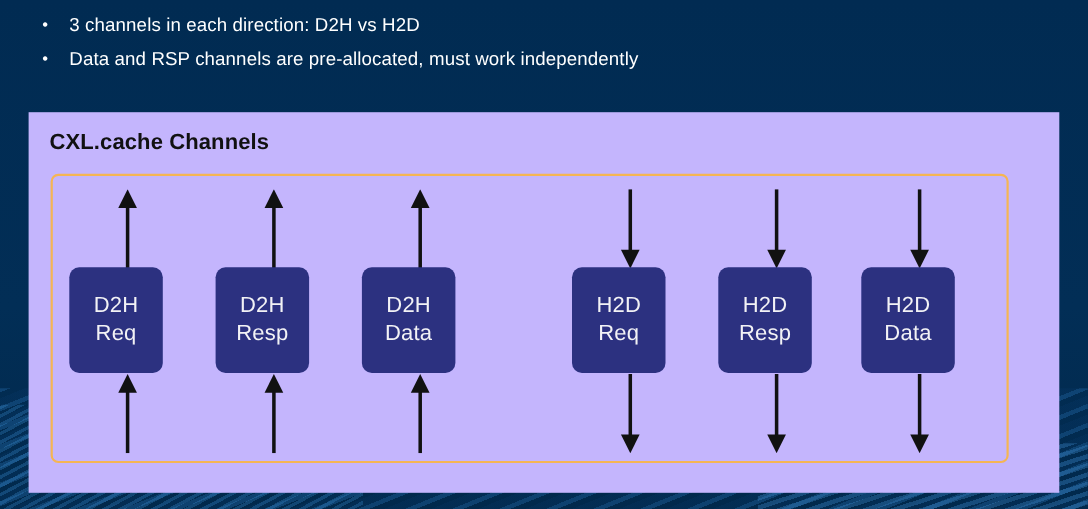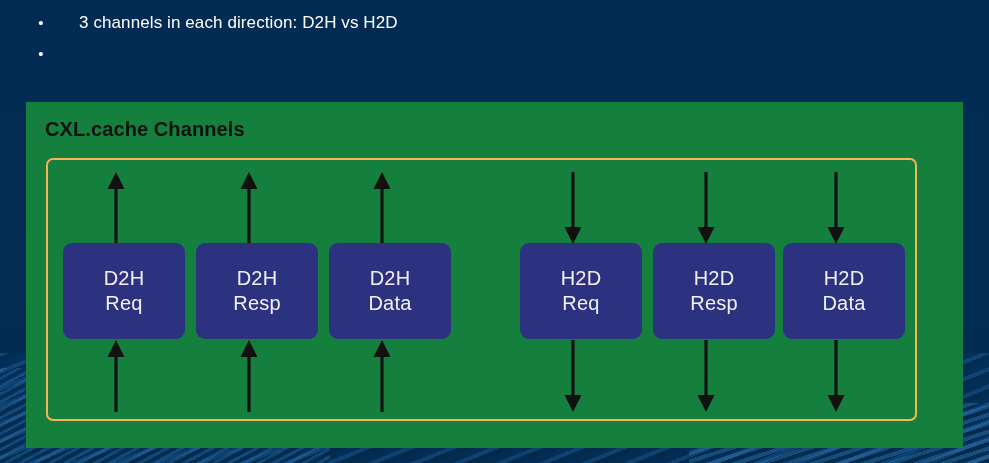--- a/index.html
+++ b/index.html
@@ -90,31 +90,31 @@
     font-size: 15px;
     line-height: 25px;
     margin-left: 29px;
     flex: 0 0 auto;
   }
   .bullet-text {
     color: #ffffff;
     font-size: 17px;
     line-height: 25px;
     letter-spacing: 0.1px;
-    margin-left: 26px;
+    margin-left: 10px;
   }
 
   
   .card {
     position: absolute;
     left: 26px;
     top: 102px;
     width: 937px;
     height: 346px;
-    background: #15803d;
+    background: #c4b5fd;
     text-align: center;
   }
   .card-title {
     position: absolute;
     left: 19px;
     top: 16px;
     font-size: 20px;
     font-weight: bold;
     color: #111111;
     letter-spacing: 0.1px;
@@ -144,21 +144,21 @@
   .chan {
     position: absolute;
     top: 70px;
     width: 104px;
     height: 240px;
   }
   .chan-box {
     position: absolute;
     left: 0;
     top: 71px;
-    width: 122px;
+    width: 85px;
     height: 96px;
     background: #2C3180;
     border-radius: 9px;
     display: flex;
     flex-direction: column;
     align-items: center;
     justify-content: center;
     box-sizing: border-box;
   }
   .chan-line {
@@ -198,20 +198,21 @@
   <div class="bg-texture-2"></div>
   <div class="bg-texture-3"></div>
 
   <div class="bullets">
     <div class="bullet-row">
       <span class="bullet-dot">•</span>
       <span class="bullet-text">3 channels in each direction: D2H vs H2D</span>
     </div>
     <div class="bullet-row">
       <span class="bullet-dot">•</span>
+      <span class="bullet-text">Data and RSP channels are pre-allocated, must work independently</span>
     </div>
   </div>
 
   <div class="card">
     <div class="card-title">CXL.cache Channels</div>
     <div class="orange-box"></div>
     <div class="channels" id="channels">
         <div class="chan" style="left: 37px;">
           <div class="arrow" style="top: 0px;">
             <svg width="18" height="72" viewBox="0 0 18 72">

